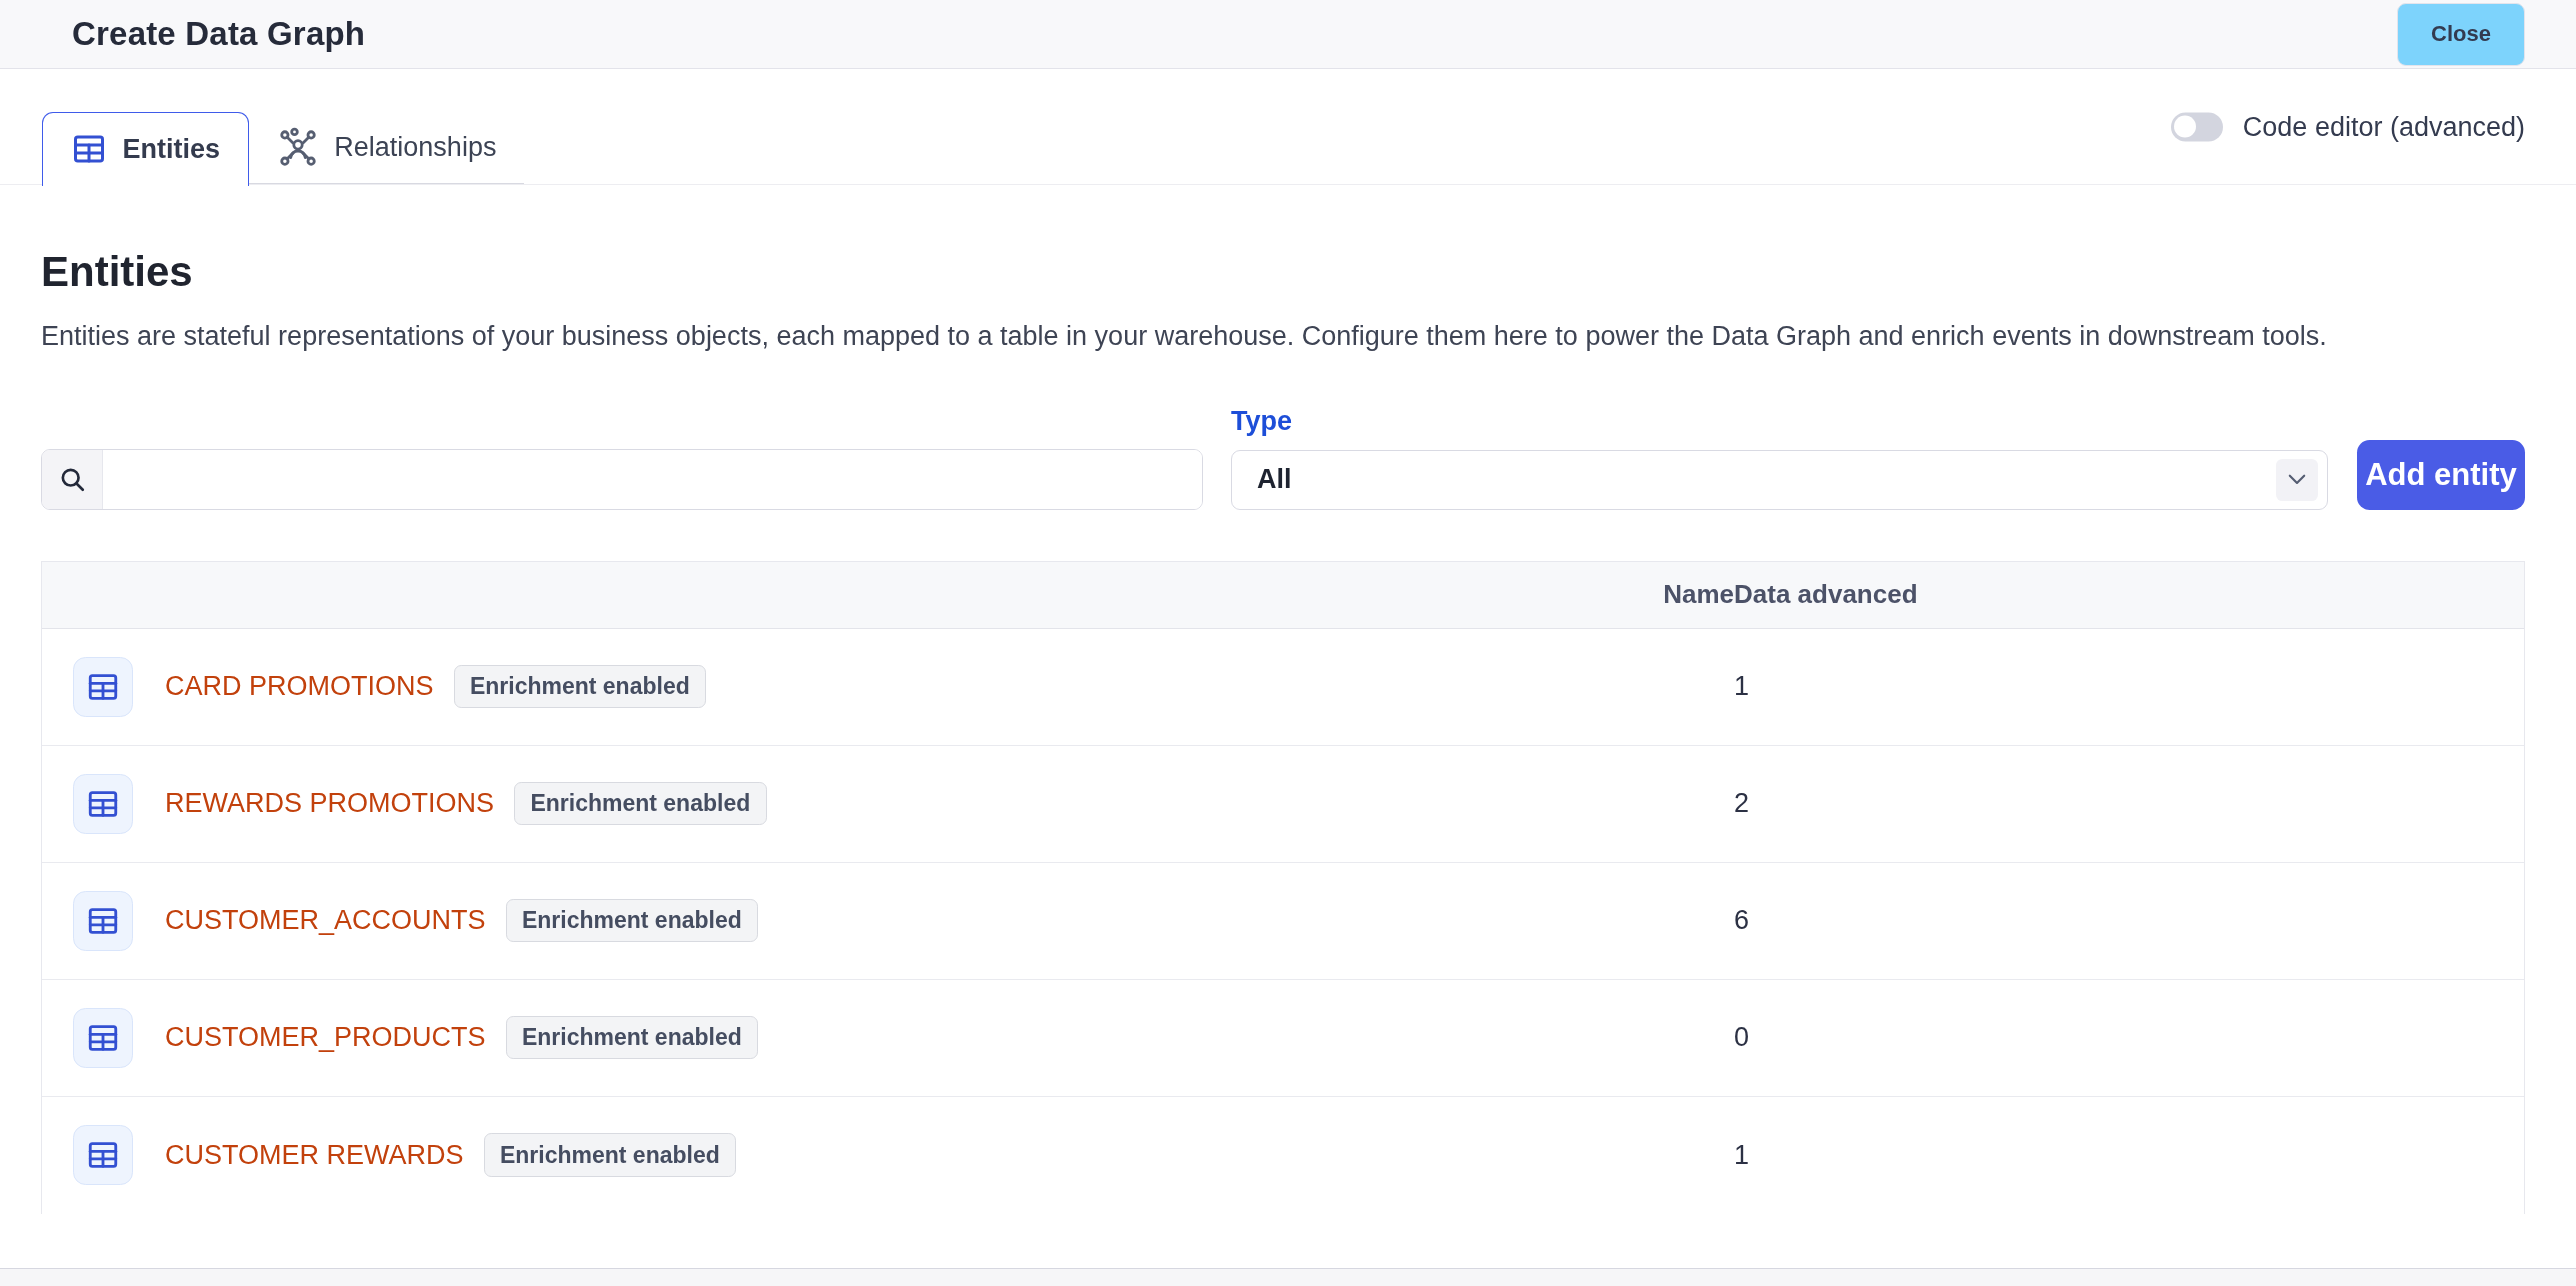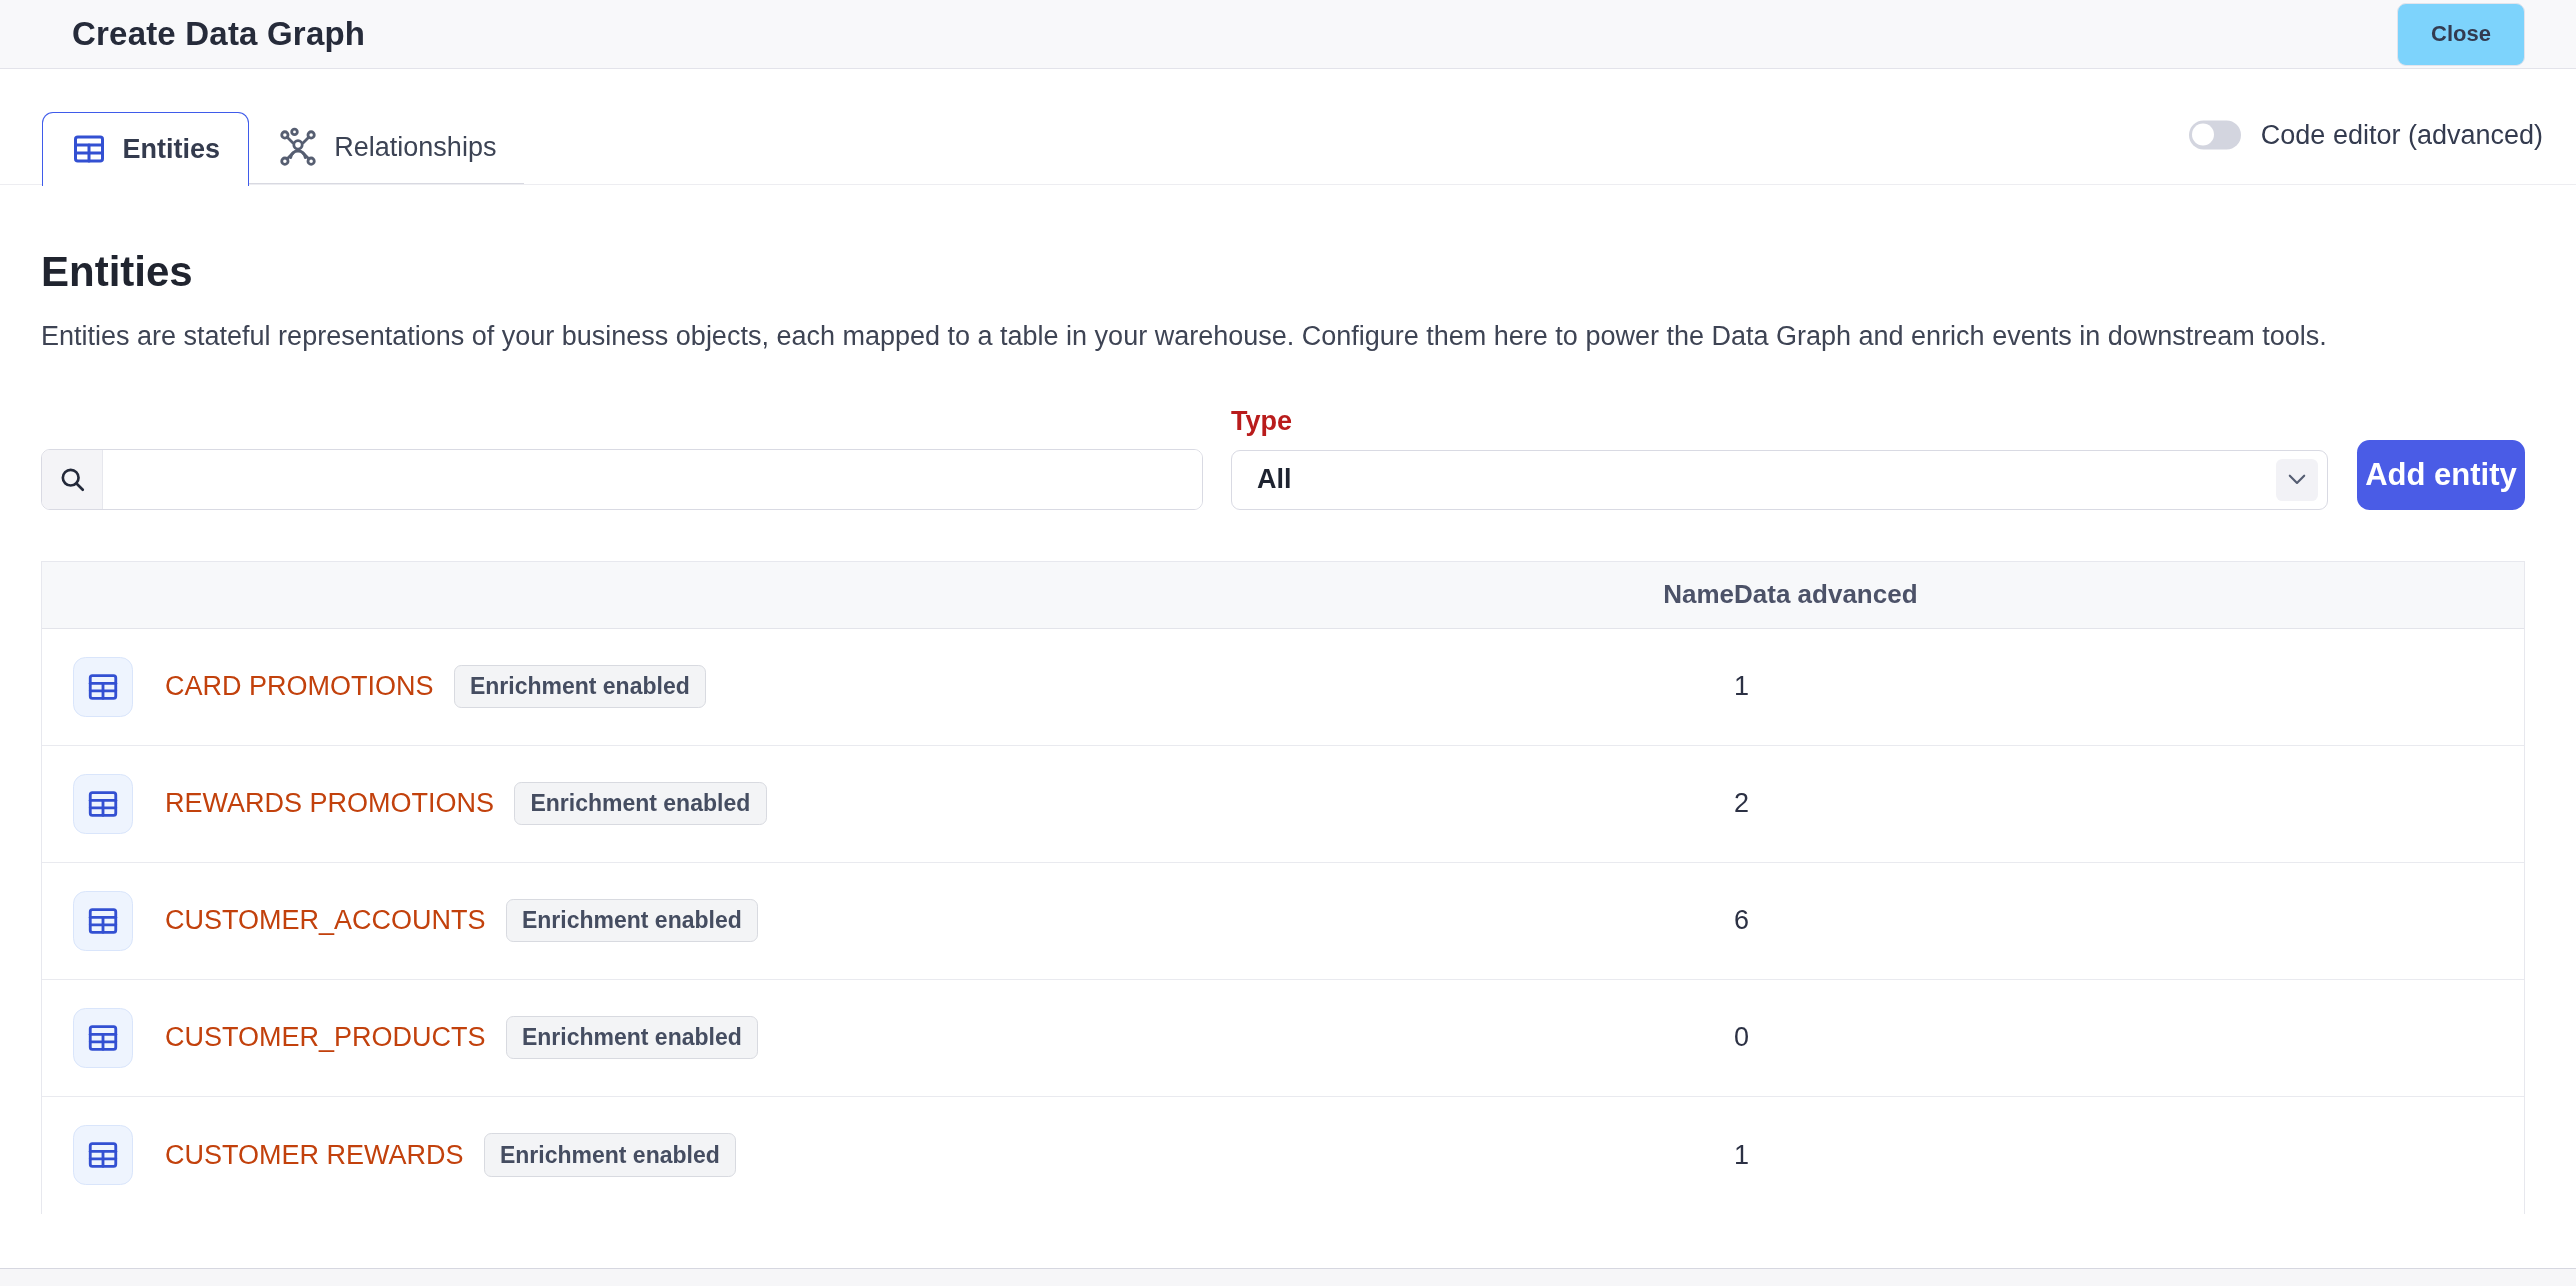--- a/index.html
+++ b/index.html
@@ -22,22 +22,22 @@
   .tab { display:flex; align-items:center; gap:15.4px; height:72px; padding:0 28px;
          font-size:27px; color:#3c4354; background:#ffffff; cursor:pointer;
          border:none; font-family:inherit; }
   .tab.active { border:1.8px solid #3f5bea; border-bottom:none;
                 border-radius:11px 11px 0 0; font-weight:bold; color:#343b4e;
                 margin-bottom:-1.8px; height:74px; background:#ffffff; }
   .tab.inactive { border-bottom:1.8px solid #d8d9e1; }
   .tab .ticon { width:36px; height:36px; display:inline-flex; }
   .tab .ricon { width:42px; height:42px; display:inline-flex; }
 
-  .toggle-wrap { position:absolute; right:33px; top:50%; transform:translateY(-50%);
-                 display:flex; align-items:center; gap:20px;margin-top:8px; }
+  .toggle-wrap { position:absolute; right:51px; top:50%; transform:translateY(-50%);
+                 display:flex; align-items:center; gap:20px; }
   .toggle { width:52px; height:29px; border-radius:14.5px; background:#d3d5df;
             position:relative; cursor:pointer; border:none; }
   .toggle .knob { position:absolute; left:3.6px; top:3.6px; width:22px; height:22px;
                   border-radius:50%; background:#ffffff; }
   .toggle-label { font-size:27px; color:#343b4f; }
 
   
   .content { padding:0 51px 0 41px; }
   .h1 { margin-top:63px; font-size:42px; font-weight:bold; color:#20242f; }
   .desc { margin-top:25px; font-size:27px; color:#3e4454; max-width:2312px; }
@@ -45,21 +45,21 @@
   
   .filter-row { margin-top:54px; display:flex; align-items:flex-end; }
   .search-box { flex:0 0 1162px; height:61px; border:1.8px solid #d9dae3; border-radius:9px;
                 background:#ffffff; display:flex; overflow:hidden; margin-right:28px; }
   .search-addon { width:61px; background:#f4f4f7; border-right:0.9px solid #e6e7ed;
                   display:flex; align-items:center; justify-content:center; }
   .search-addon svg { width:29px; height:29px; }
   .search-input { flex:1; border:none; outline:none; font-size:26px; padding:0 22px;
                   font-family:inherit; color:#272b39; background:#ffffff; }
   .type-group { flex:0 0 1097px; margin-right:29px; }
-  .type-label { font-size:27px; font-weight:bold; color:#b91c1c; margin-bottom:12.6px; }
+  .type-label { font-size:27px; font-weight:bold; color:#1d4ed8; margin-bottom:12.6px; }
   .select { position:relative; height:60px; border:1.8px solid #d9dae3; border-radius:9px;
             background:#ffffff; display:flex; align-items:center; padding-left:25px;
             cursor:pointer; }
   .select-value { font-size:27px; font-weight:bold; color:#1e2330; }
   .select-chevron { position:absolute; right:9px; top:8.1px; bottom:8.1px; width:42px;
                     background:#f2f2f6; border-radius:6.3px; display:flex;
                     align-items:center; justify-content:center; }
   .select-chevron svg { width:20px; height:12.6px; }
   .add-btn { flex:0 0 168px; height:70px; background:#4a5ce6; color:#ffffff;
              border:none; border-radius:12.6px; font-size:31px; font-weight:bold;

